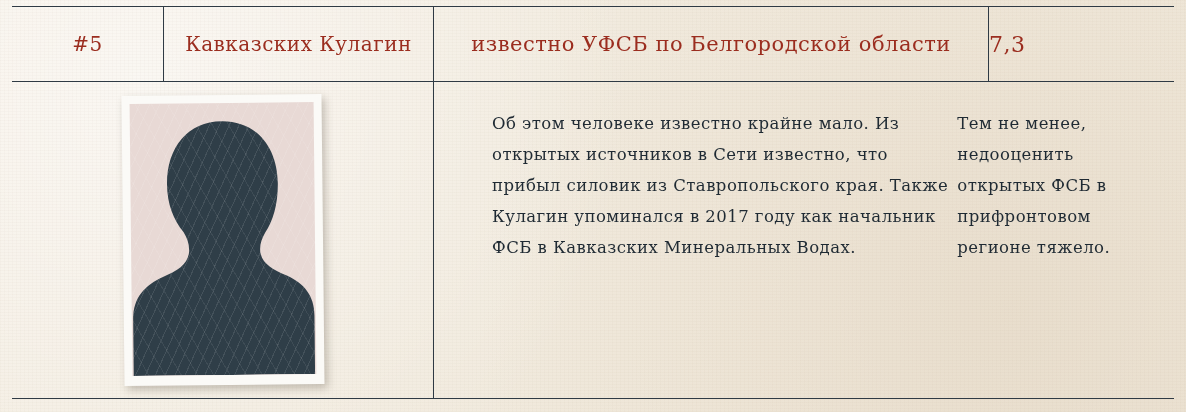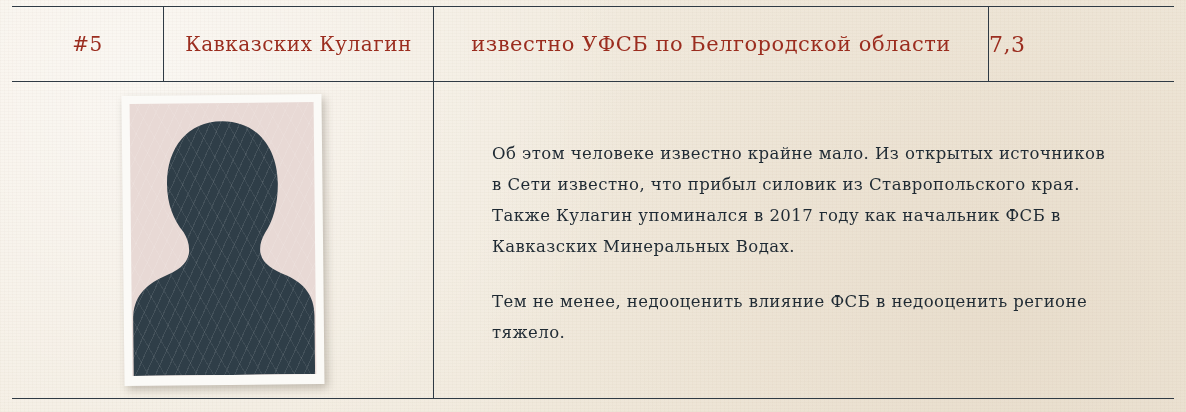--- a/index.html
+++ b/index.html
@@ -117,21 +117,21 @@
       repeating-linear-gradient(60deg, rgba(255,255,255,0.07) 0px, rgba(255,255,255,0.07) 1px, rgba(0,0,0,0) 1px, rgba(0,0,0,0) 14px);
     pointer-events: none;
   }
   .silhouette-frame svg { display: block; width: 100%; height: 100%; }
 
   .text-cell {
     flex: 1;
     box-sizing: border-box;
     padding: 26px 60px 20px 58px;
     display: flex;
-    flex-direction: column;
+    flex-direction: row;
     justify-content: center;
   }
   .para {
     color: #1f2a33;
     font-family: "DejaVu Serif", serif;
     font-size: 16.5px;
     line-height: 31px;
     letter-spacing: .45px;
     margin: 0 0 24px 0;
     text-align: left;
@@ -176,18 +176,18 @@
                        C 57 141 55 135 51 128
                        C 41 115 35 100 35 80
                        C 35 44 56 18 90 18 Z" fill="#2f3e48"></path>
             </svg>
           </div>
         </div>
       </div>
 
       <div class="text-cell">
         <p class="para">Об этом человеке известно крайне мало. Из открытых источников в Сети известно, что прибыл силовик из Ставропольского края. Также Кулагин упоминался в 2017 году как начальник ФСБ в Кавказских Минеральных Водах.</p>
-        <p class="para">Тем не менее, недооценить влияние ФСБ в недооценить регионе тяжело.</p>
+        <p class="para">Тем не менее, недооценить открытых ФСБ в прифронтовом регионе тяжело.</p>
       </div>
     </div>
 
   </div>
 </div>
 
 </body></html>

